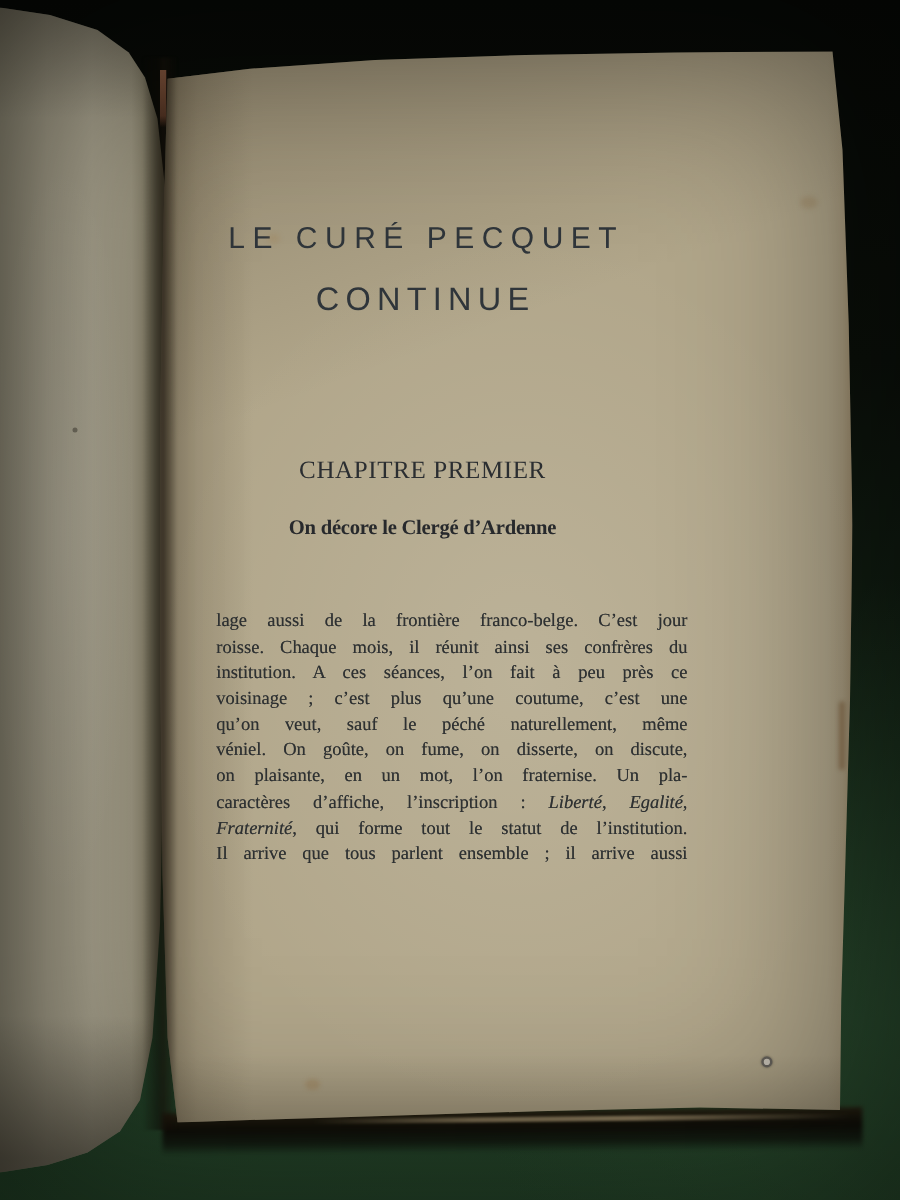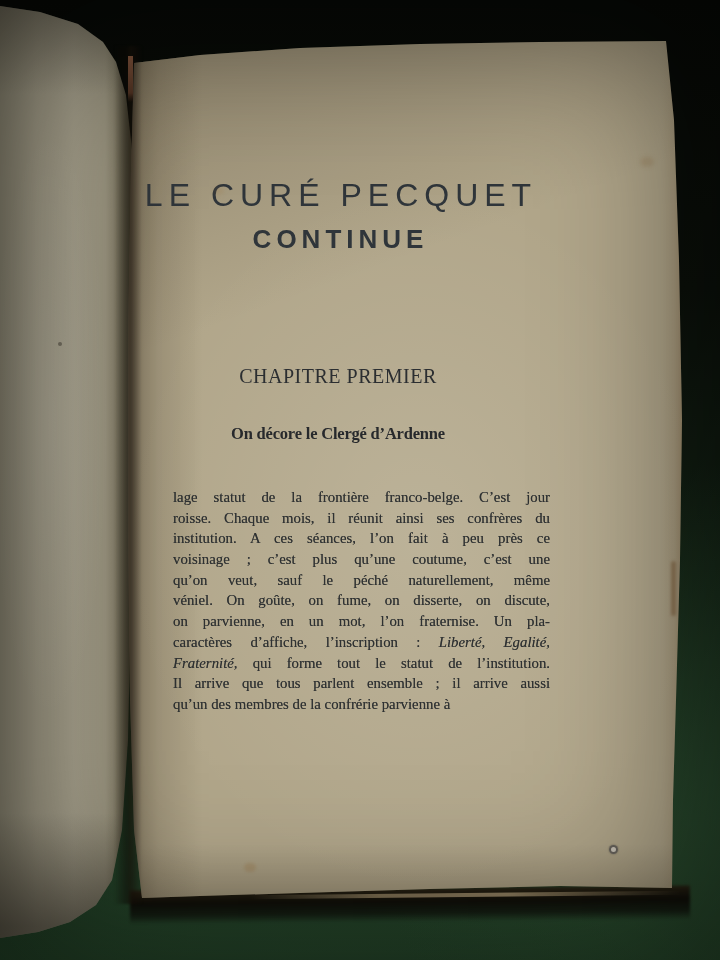--- a/index.html
+++ b/index.html
@@ -72,30 +72,30 @@
       linear-gradient(90deg, rgba(56,46,30,0.42) 0, rgba(56,46,30,0.16) 30px, rgba(0,0,0,0) 75px),
       linear-gradient(270deg, rgba(125,92,52,0.35) 0, rgba(125,92,52,0.10) 10px, rgba(0,0,0,0) 22px),
       linear-gradient(160deg, rgba(70,60,44,0.30) 0%, rgba(0,0,0,0) 30%),
       linear-gradient(0deg, rgba(80,70,50,0.25) 0, rgba(0,0,0,0) 55px),
       #b1a68a;
     color: #2e3132;
   }
 
   .book-title { position: absolute; left: 0; width: 420px; text-align: center;
     font-family: "Liberation Sans", sans-serif; color: #2f353a; }
-  .title-line-1 { top: 136px; font-size: 32px; letter-spacing: 6px; padding-left: 6px; }
-  .title-line-2 { top: 183px; font-size: 26px; letter-spacing: 5px; padding-left: 5px; font-weight: bold; }
+  .title-line-1 { top: 136px; font-size: 24px; letter-spacing: 6px; padding-left: 6px; }
+  .title-line-2 { top: 183px; font-size: 26px; letter-spacing: 5px; padding-left: 5px; }
 
   .chapter-heading {
     position: absolute; left: 0; top: 324px; width: 420px; text-align: center;
     font-size: 20px; letter-spacing: 0.5px; color: #2b2e31;
   }
   .section-title {
     position: absolute; left: 0; top: 371px; width: 420px; text-align: center;
-    font-size: 16.5px; font-weight: bold; color: #27292c; letter-spacing: -0.2px; margin-top: 12px;
+    font-size: 16.5px; font-weight: bold; color: #27292c; letter-spacing: -0.2px;
   }
 
   .body-text {
     position: absolute; left: 45px; top: 446px; width: 377px;
     font-size: 14.8px; color: #2e3132; text-shadow: 0 0 0.3px rgba(46,49,50,0.7);
   }
   .line { height: 20.7px; line-height: 20.7px; text-align: justify; text-align-last: justify; }
   .line.indent { text-indent: 13px; }
   .line.last { text-align-last: left; }
   .line i { font-style: italic; }
@@ -128,31 +128,30 @@
 
   <div class="right-page">
     <div class="book-title title-line-1">LE CURÉ PECQUET</div>
     <div class="book-title title-line-2">CONTINUE</div>
 
     <div class="chapter-heading">CHAPITRE PREMIER</div>
 
     <div class="section-title">On décore le Clergé d’Ardenne</div>
 
     <div class="body-text">
-        <div class="line"><span>lage statut de la frontière franco-belge. C’est jour</span></div>
+        <div class="line"><span>lage aussi de la frontière franco-belge. C’est jour</span></div>
         <div class="line"><span>roisse. Chaque mois, il réunit ainsi ses confrères du</span></div>
         <div class="line"><span>institution. A ces séances, l’on fait à peu près ce</span></div>
         <div class="line"><span>voisinage ; c’est plus qu’une coutume, c’est une</span></div>
         <div class="line"><span>qu’on veut, sauf le péché naturellement, même</span></div>
         <div class="line"><span>véniel. On goûte, on fume, on disserte, on discute,</span></div>
-        <div class="line"><span>on parvienne, en un mot, l’on fraternise. Un pla-</span></div>
+        <div class="line"><span>on plaisante, en un mot, l’on fraternise. Un pla-</span></div>
         <div class="line"><span>caractères d’affiche, l’inscription : </span><i>Liberté,</i><span> </span><i>Egalité,</i></div>
         <div class="line"><i>Fraternité,</i><span> qui forme tout le statut de l’institution.</span></div>
         <div class="line"><span>Il arrive que tous parlent ensemble ; il arrive aussi</span></div>
-        <div class="line last"><span>qu’un des membres de la confrérie parvienne à</span></div>
       </div>
 
     <div class="paper-speck"></div>
     <div class="fox-streak"></div>
     <div class="stain-1"></div>
     <div class="stain-2"></div>
     <div class="stain-3"></div>
   </div>
 
   <div class="gutter-seam"></div>

